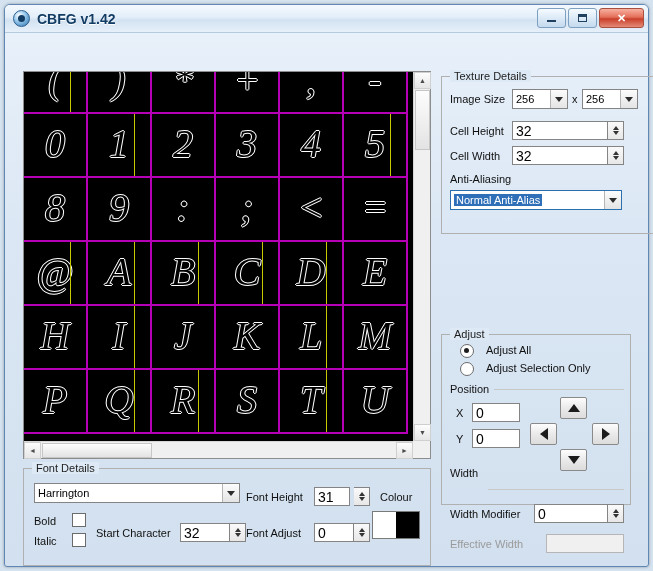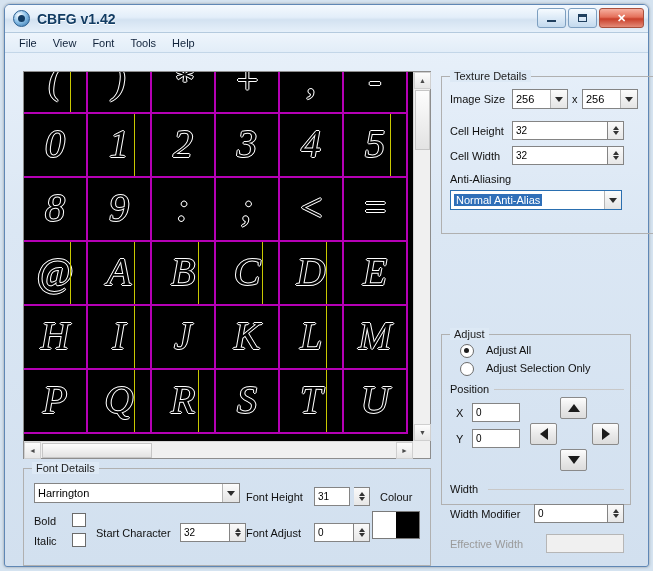--- a/index.html
+++ b/index.html
@@ -147,21 +147,21 @@
   .sb-thumb {
     position:absolute;
     background: linear-gradient(to bottom,#fdfdfd,#e3e3e3);
     border:1px solid #c6c6c6;
   }
 
   
   .lbl { font-size: 11px; color:#101010; }
   .field {
     background:#fff; border:1px solid #848484; height:19px;
-    font-size:10px; color:#000; padding:1px 3px;
+    font-size:14px; color:#000; padding:1px 3px;
     display:flex; align-items:center;text-align:right;
   }
   .spin {
     position:absolute; width:16px; height:19px;
     border:1px solid #848484; border-left:none;
     background: linear-gradient(to bottom,#fafafa,#e7e7e7);
   }
   .spin:before, .spin:after{
     content:""; position:absolute; left:5px; width:0;height:0;
     border-left:3px solid transparent; border-right:3px solid transparent;
@@ -239,27 +239,20 @@
         </div>
       <div class="win-btn">
           <span class="max-glyph"></span>
         </div>
       <div class="win-btn close">
           <span class="glyph">✕</span>
         </div>
     </div>
   </div>
 
-  <div class="menubar">
-    <div class="menu-item">File</div>
-    <div class="menu-item">View</div>
-    <div class="menu-item">Font</div>
-    <div class="menu-item">Tools</div>
-    <div class="menu-item">Help</div>
-  </div>
 
   <div class="body-area">
 
     <div class="preview-wrap">
       <div class="preview-inner">
         <div class="glyph-grid" id="glyph-grid">
             <div class="grow">
               <div class="gcell">
                 <span class="ch">(</span>
                 <span class="wline" style="left: 46px; background: rgb(200, 200, 0);"></span>
@@ -464,21 +457,21 @@
       <div class="arrowbtn" style="left:88px;top:88px;">
           <span class="tri left"></span>
         </div>
       <div class="arrowbtn" style="left:150px;top:88px;">
           <span class="tri right"></span>
         </div>
       <div class="arrowbtn" style="left:118px;top:114px;">
           <span class="tri down"></span>
         </div>
 
-      <div class="lbl" style="position:absolute;left:8px;top:148px;">Width</div>
+      <div class="lbl" style="position:absolute;left:8px;top:132px;">Width</div>
       <div class="sep" style="left:46px;top:154px;width:136px;"></div>
 
       <div class="lbl" style="position:absolute;left:8px;top:173px;">Width Modifier</div>
       <div class="field" style="position:absolute;left:92px;top:169px;width:74px;">0</div>
       <div class="spin" style="left:166px;top:169px;"></div>
 
       <div class="lbl disabled" style="position:absolute;left:8px;top:203px;">Effective Width</div>
       <div class="field disabled" style="position:absolute;left:104px;top:199px;width:78px;"></div>
     </div>
 

